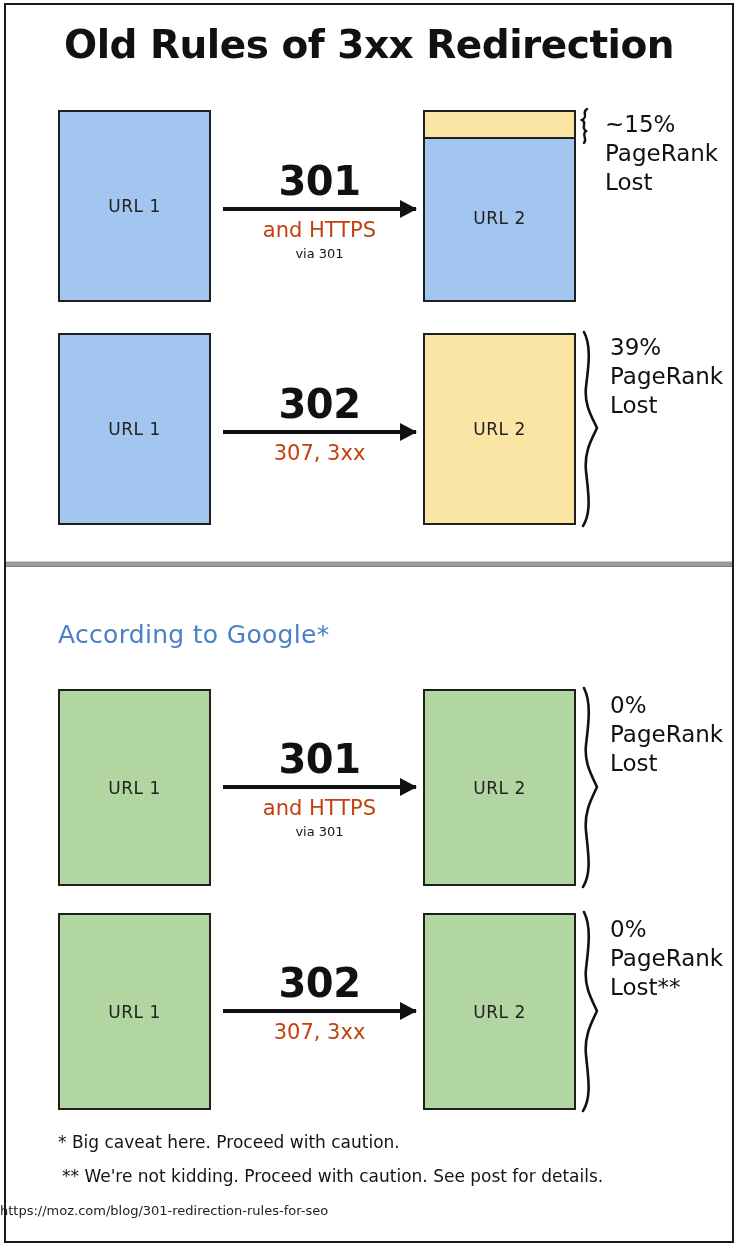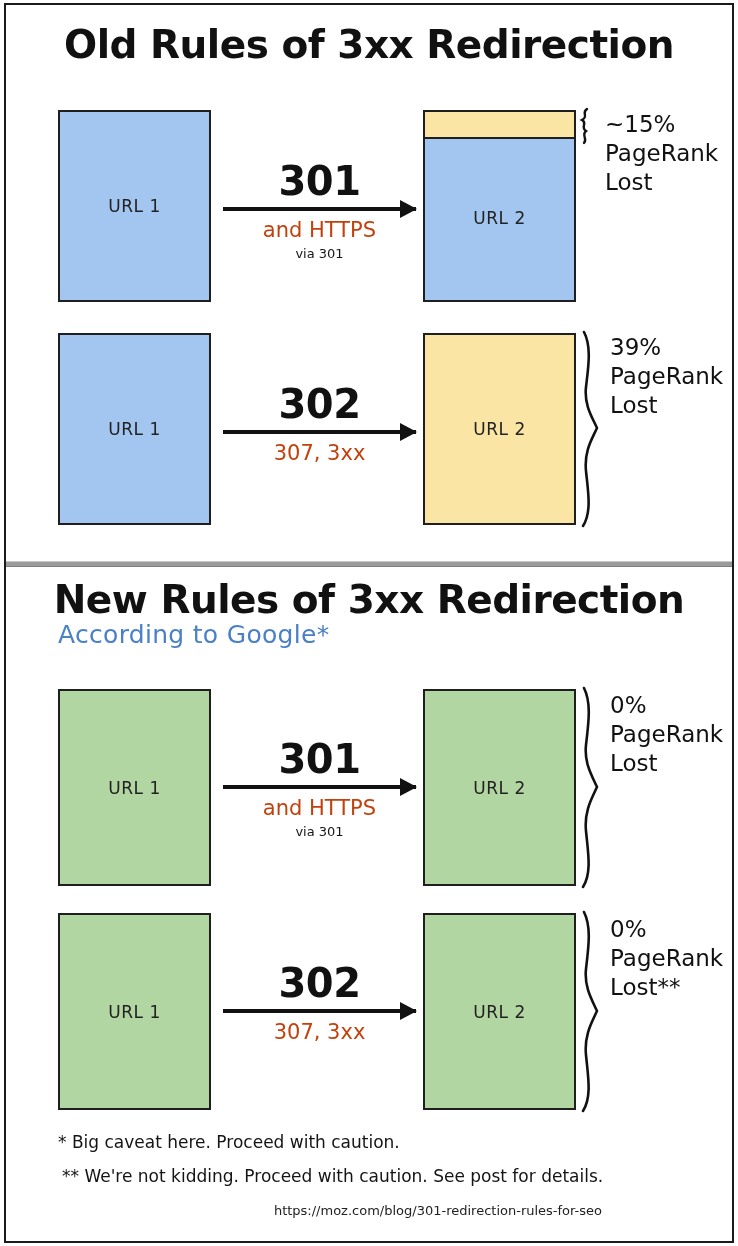--- a/index.html
+++ b/index.html
@@ -162,21 +162,21 @@
     position: absolute;
     font-family: "DejaVu Sans", sans-serif;
     font-size: 17px;
     color: #141414;
     white-space: nowrap;
   }
   .source-url {
     position: absolute;
     left: 0;
     width: 602px;
-    text-align: right;
+    text-align: left;
     font-family: "DejaVu Sans", sans-serif;
     font-size: 13px;
     color: #222222;
     white-space: nowrap;
   }
 </style>
 </head>
 <body>
 
 <div id="infographic">
@@ -235,21 +235,20 @@
       <path d="M6 1 C14 16, 10 38, 8 56 C6 74, 14 86, 19 97 C14 108, 6 120, 8 140 C10 160, 14 181, 5 195"></path>
     </svg>
   </div>
 
   <div class="callout" style="left:610px; top:333px;">
     <div>39%</div>
     <div>PageRank</div>
     <div>Lost</div>
   </div>
 
-  <div class="section-title" id="title-new">New Rules of 3xx Redirection</div>
 
   <div class="section-subtitle">According to Google*</div>
 
   <div class="url-box fill-green" style="left:58px; top:689px; width:153px; height:197px;">
     <span class="url-box-label">URL 1</span>
   </div>
 
   <div class="url-box fill-green" style="left:423px; top:689px; width:153px; height:197px;">
     <span class="url-box-label">URL 2</span>
   </div>

